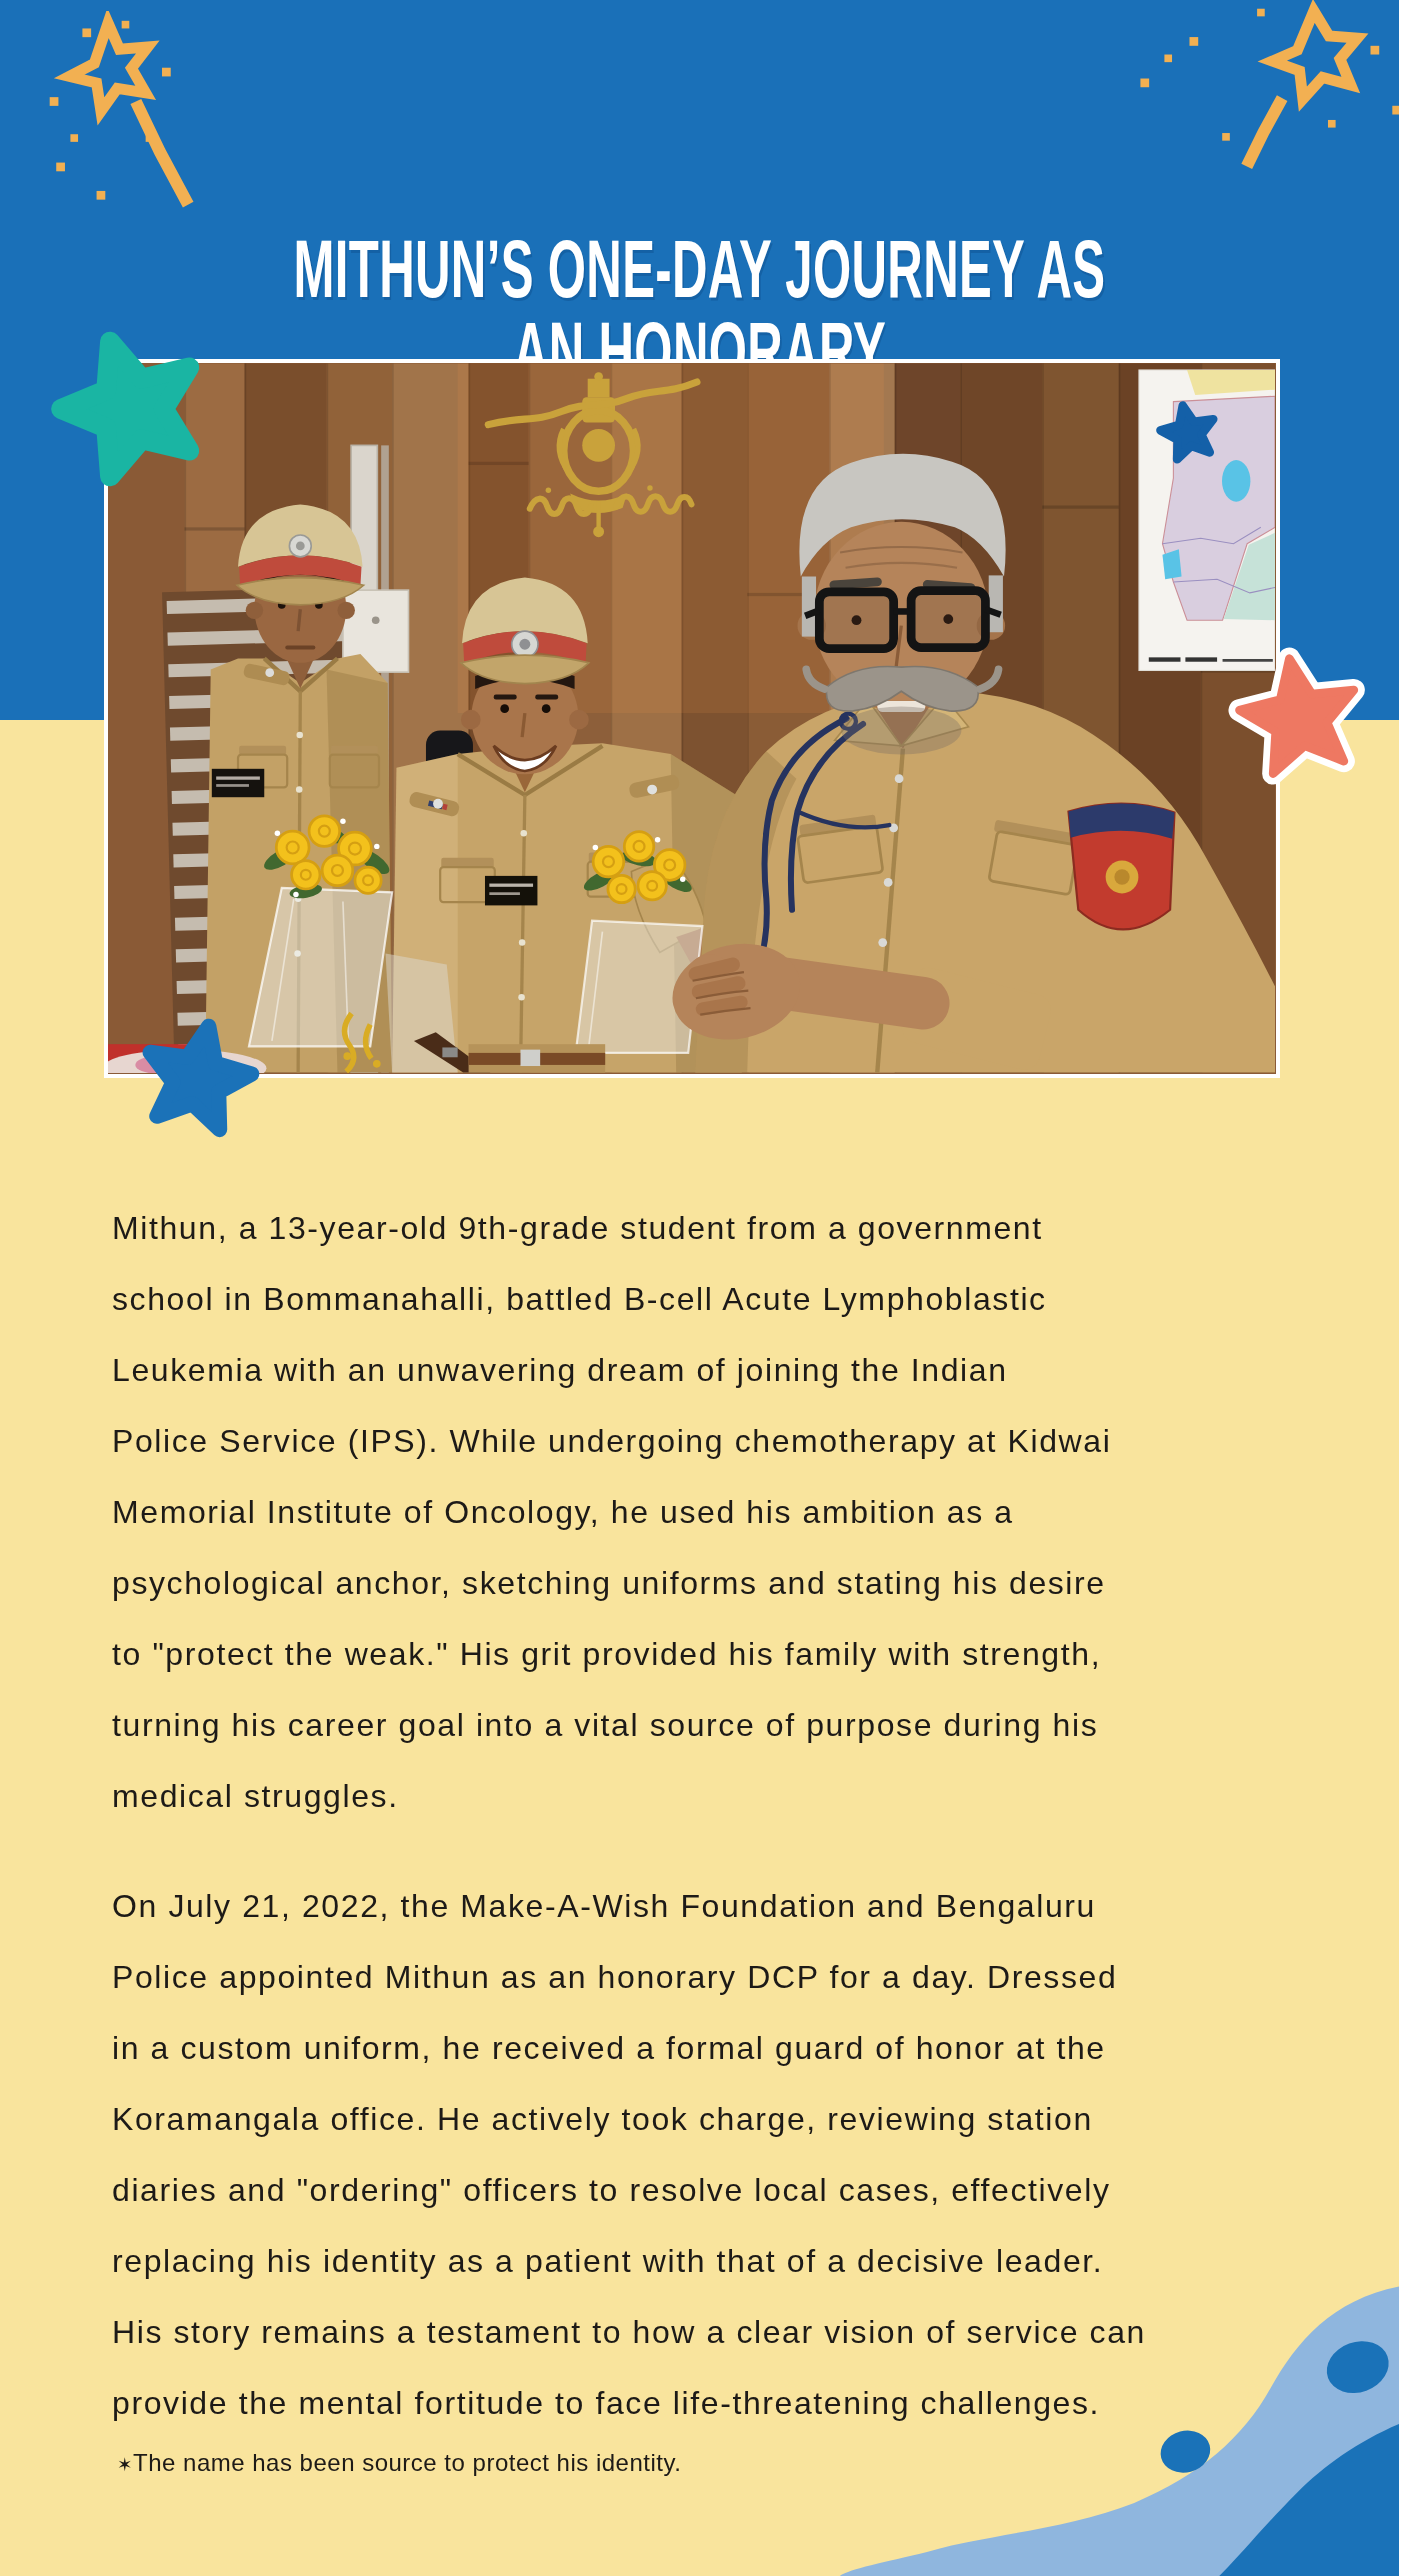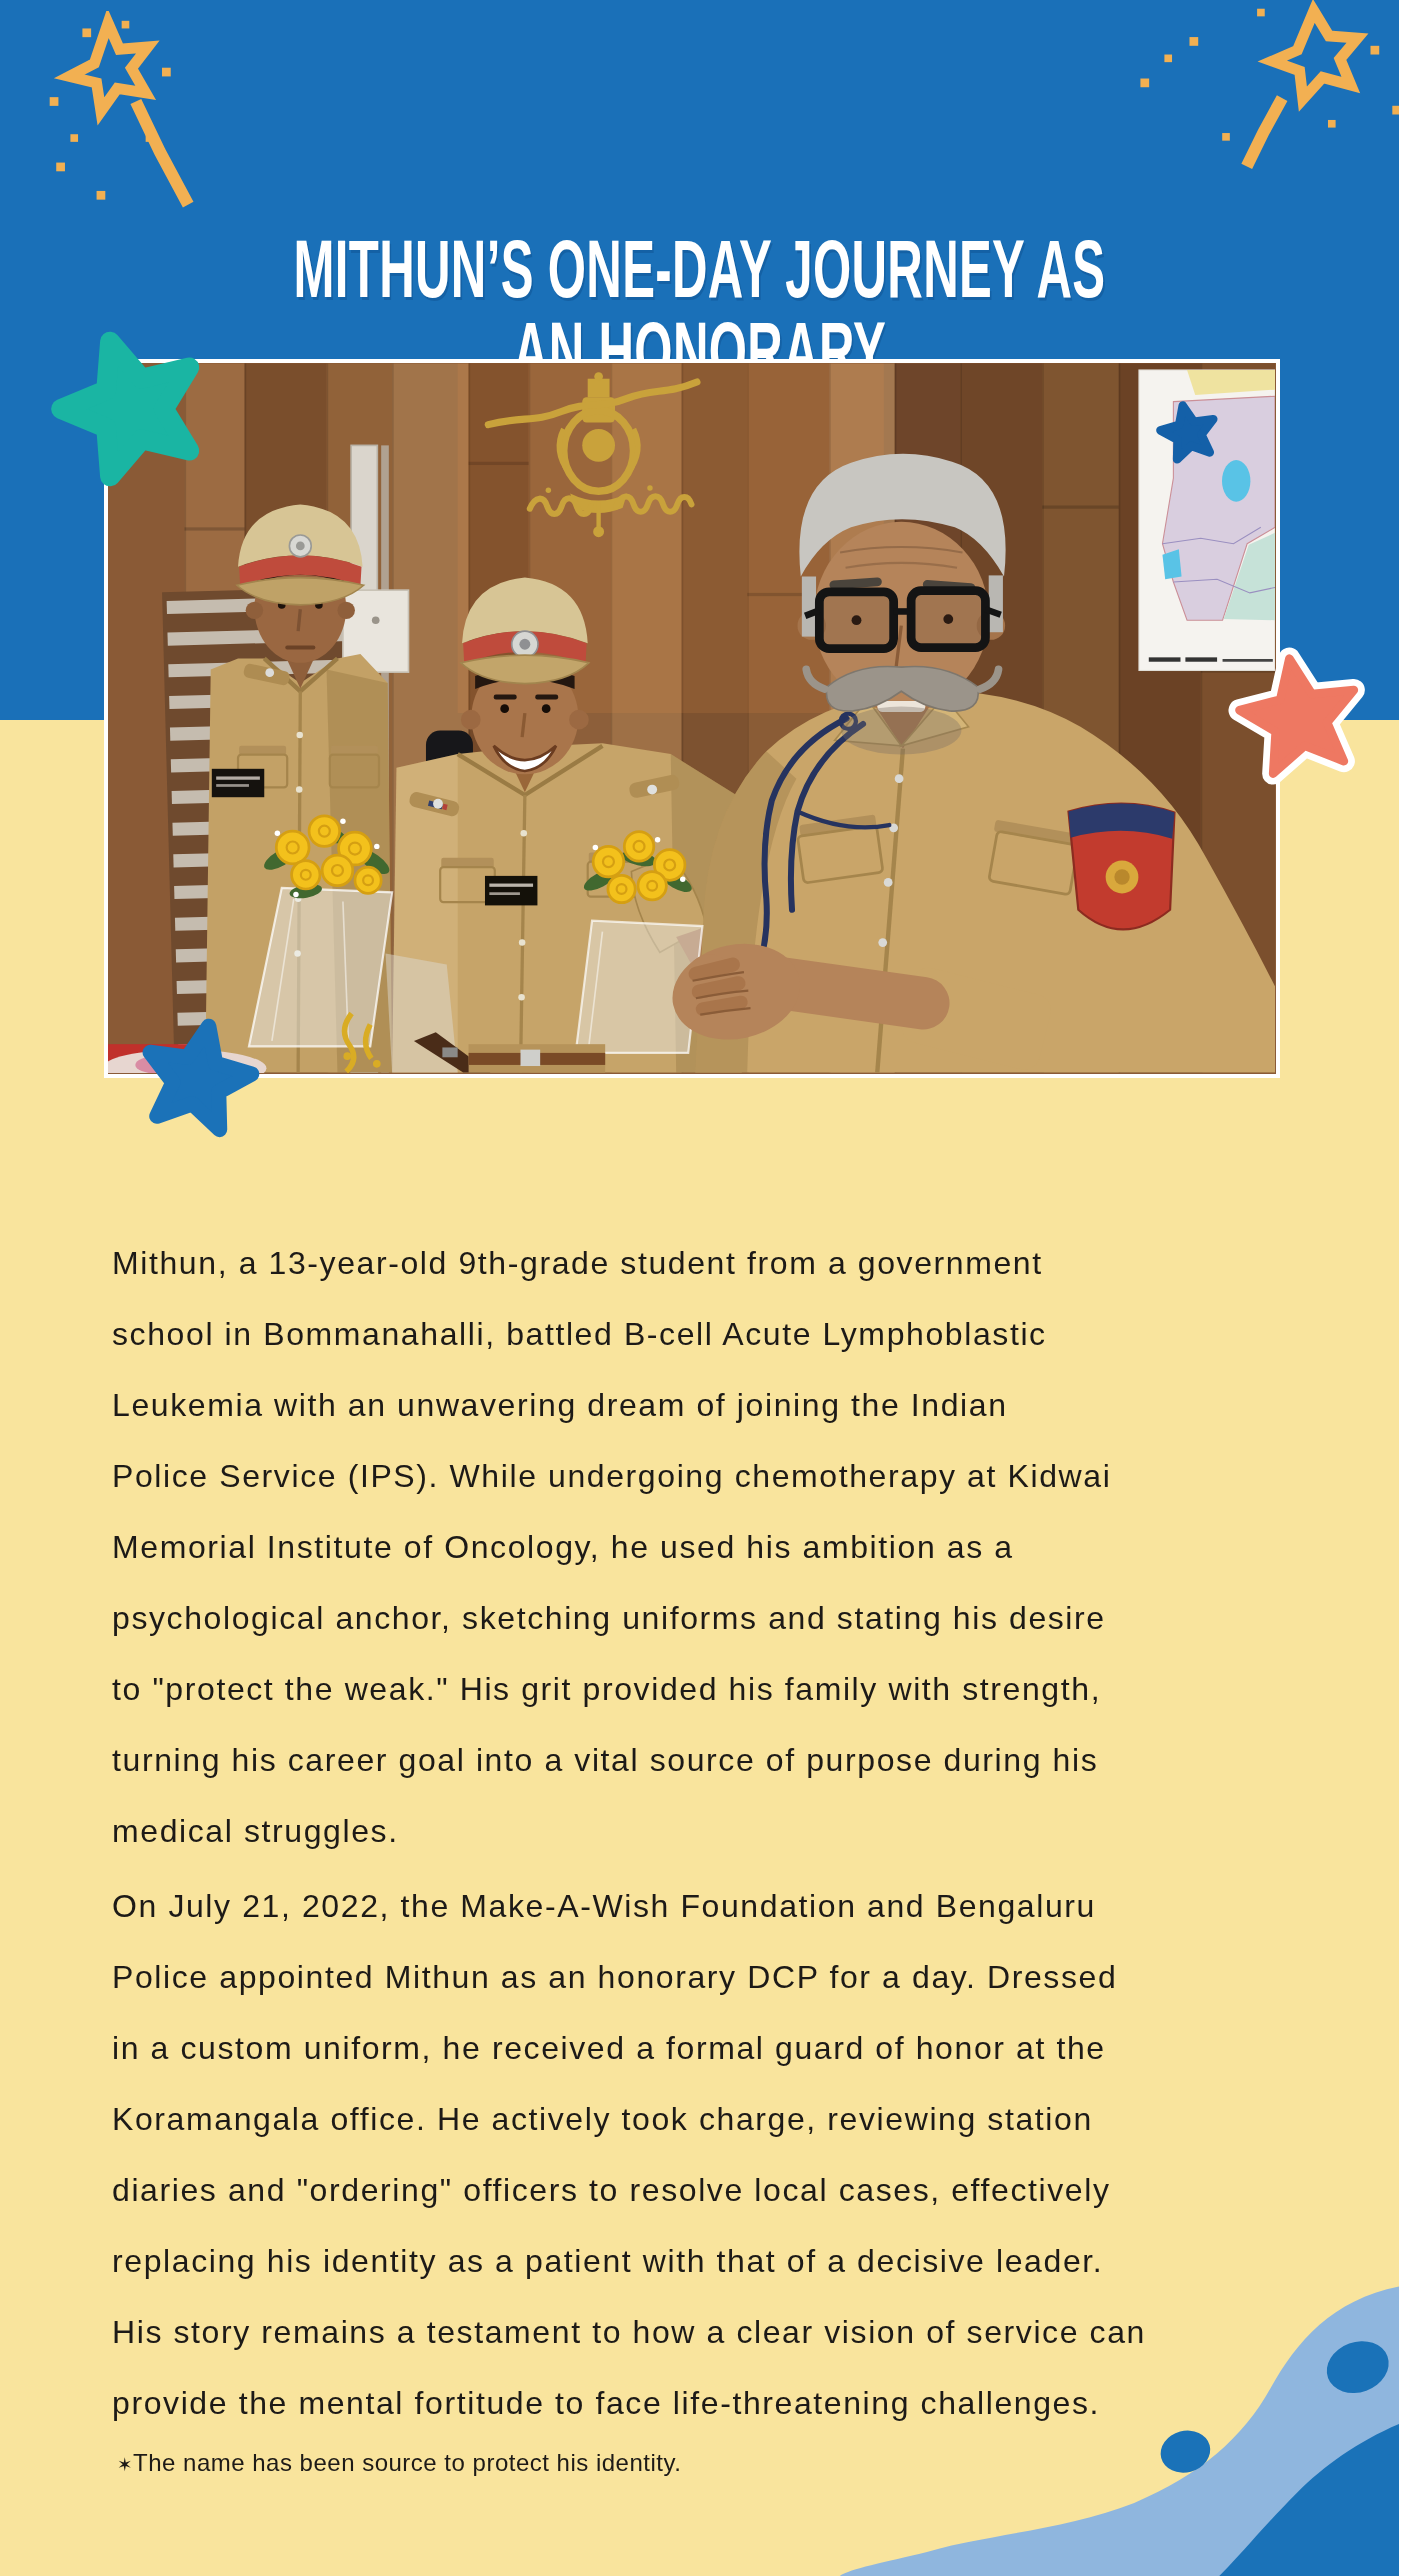--- a/index.html
+++ b/index.html
@@ -17,21 +17,21 @@
   .photo{
     position:absolute;left:104px;top:359px;width:1176px;height:719px;
     background:#8a5a36;border:4.4px solid #ffffff;box-sizing:border-box;overflow:hidden;
   }
   .photo svg{display:block;}
   .body-text{
     position:absolute;left:112px;width:1238px;
     color:#1D1A17;font-size:32px;line-height:71px;letter-spacing:1.6px;
     white-space:pre-line;
   }
-  #para1{top:1196px;}
+  #para1{top:1161px;}
   #para2{top:1839px;}
   .footnote{
     position:absolute;left:117px;top:2425px;
     color:#1D1A17;font-size:24px;letter-spacing:0.5px;
   }
   .footnote .ast{font-size:18.5px;}
   .decor{position:absolute;left:0;top:0;pointer-events:none;}
 </style>
 </head>
 <body>

